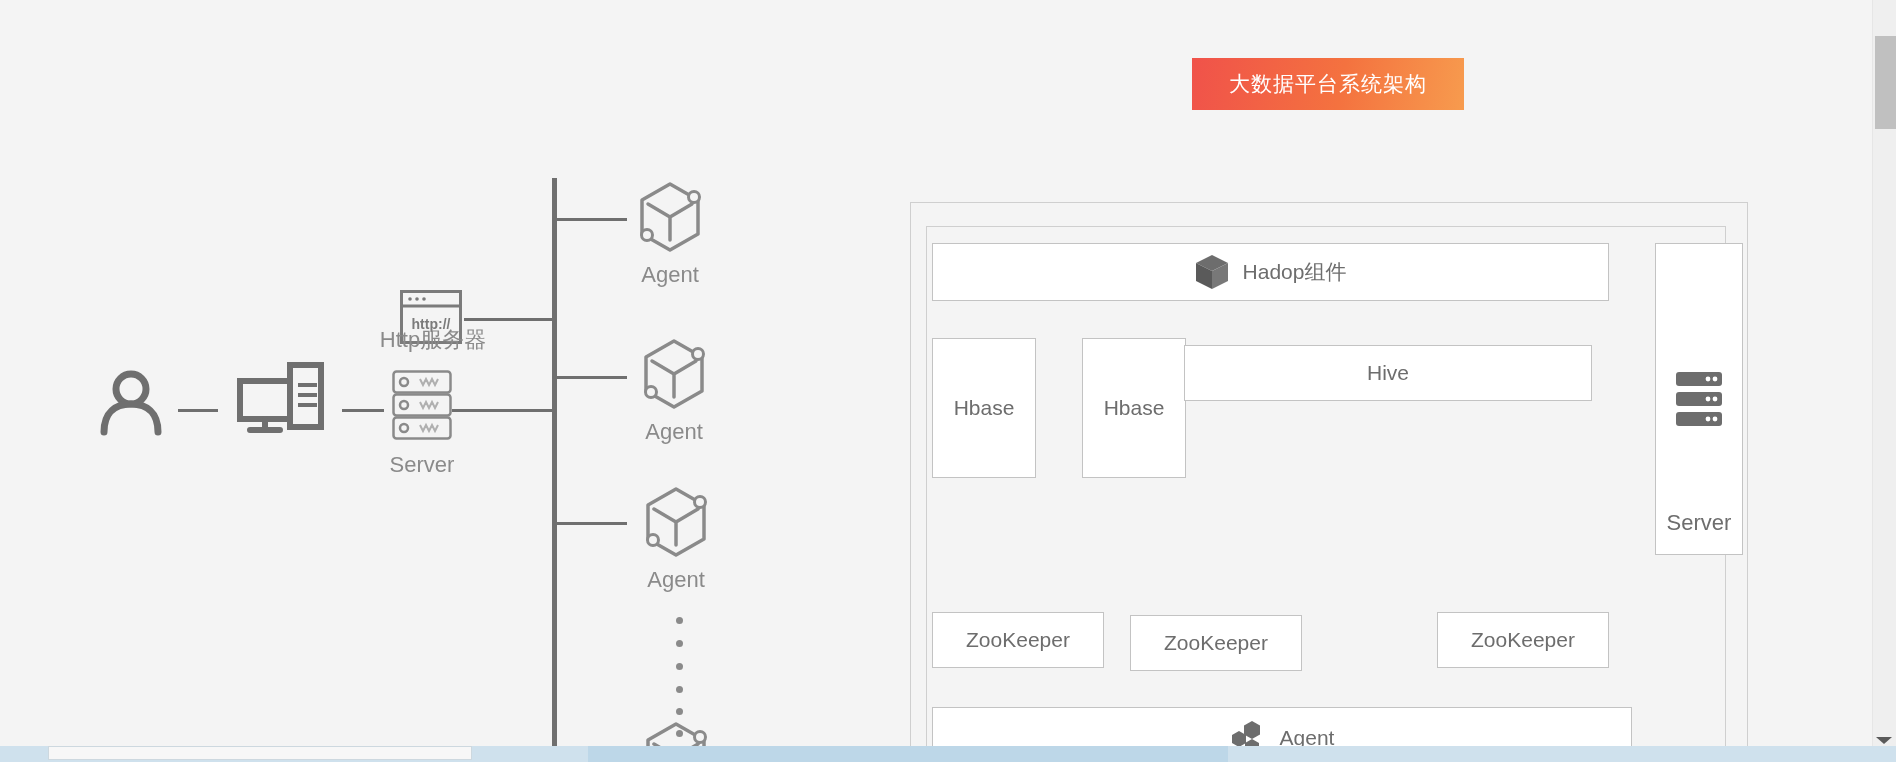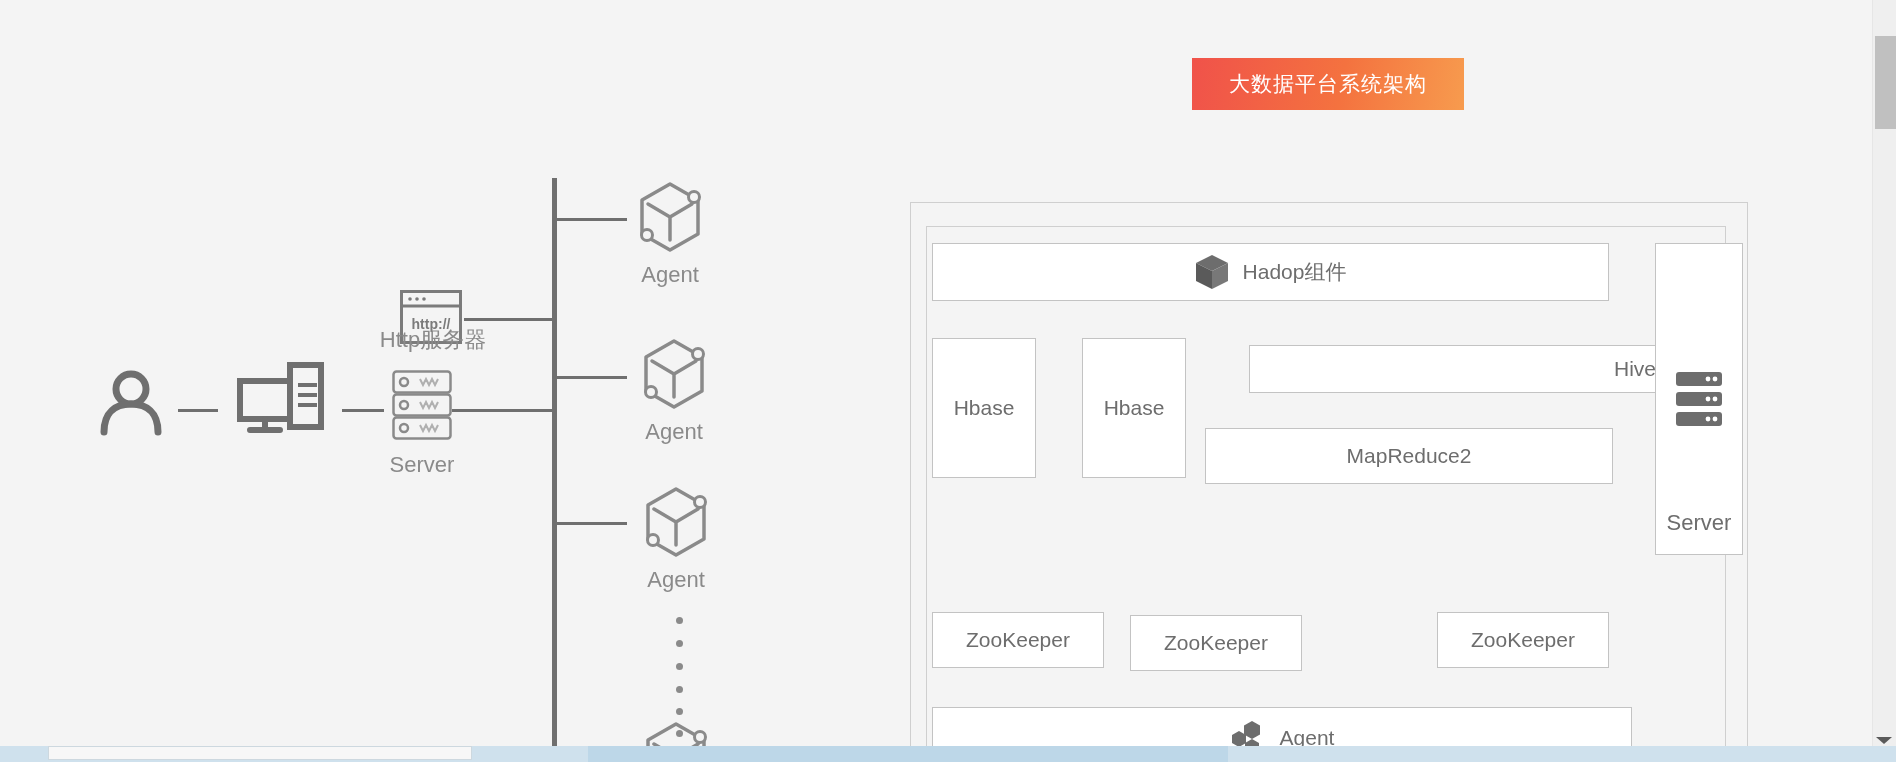--- a/index.html
+++ b/index.html
@@ -61,21 +61,21 @@
     color: #6d6d6d;
     font-size: 21px;
     white-space: nowrap;
   }
   .wbox.with-icon { gap: 14px; }
   .wbox .txt { color: #6d6d6d; }
 
   #box-hadop      { left: 932px; top: 243px; width: 677px; height: 58px; }
   #box-hbase-1    { left: 932px; top: 338px; width: 104px; height: 140px; align-items: center; }
   #box-hbase-2    { left: 1082px; top: 338px; width: 104px; height: 140px; }
-  #box-hive       { left: 1249px; top: 345px; width: 408px; height: 48px; justify-content: flex-end; }
+  #box-hive       { left: 1184px; top: 345px; width: 408px; height: 56px; }
   #box-mapreduce  { left: 1205px; top: 428px; width: 408px; height: 56px; }
   #box-hdfs       { left: 932px; top: 518px; width: 700px; height: 58px; }
   #box-zk-1       { left: 932px; top: 612px; width: 172px; height: 56px; }
   #box-zk-2       { left: 1130px; top: 615px; width: 172px; height: 56px; }
   #box-zk-3       { left: 1437px; top: 612px; width: 172px; height: 56px; }
   #box-agent-bot  { left: 932px; top: 707px; width: 700px; height: 62px; }
 
   #col-server {
     position: absolute; left: 1655px; top: 243px;
     width: 88px; height: 312px;
@@ -246,23 +246,20 @@
 
   <div id="box-hbase-1" class="wbox">
     <span class="txt">Hbase</span>
   </div>
   <div id="box-hbase-2" class="wbox">
     <span class="txt">Hbase</span>
   </div>
 
   <div id="box-hive" class="wbox">
     <span class="txt">Hive</span>
-  </div>
-  <div id="box-mapreduce" class="wbox">
-    <span class="txt">MapReduce2</span>
   </div>
 
 
   <div id="box-zk-1" class="wbox">
     <span class="txt">ZooKeeper</span>
   </div>
   <div id="box-zk-2" class="wbox">
     <span class="txt">ZooKeeper</span>
   </div>
   <div id="box-zk-3" class="wbox">

